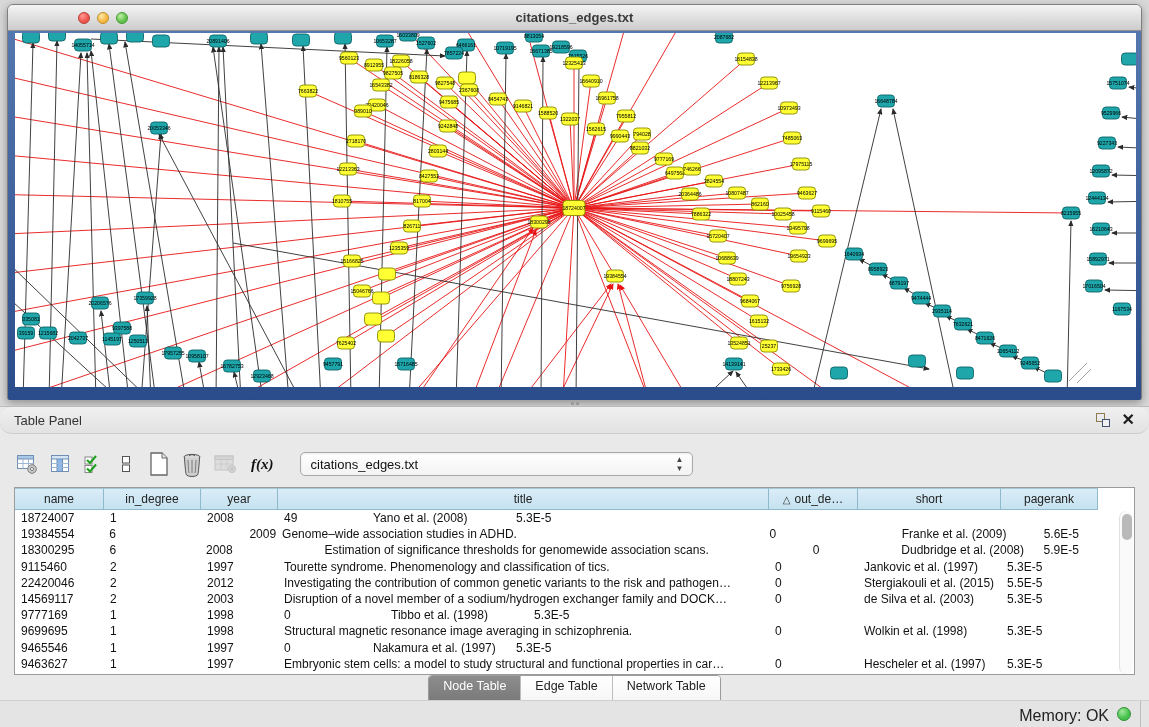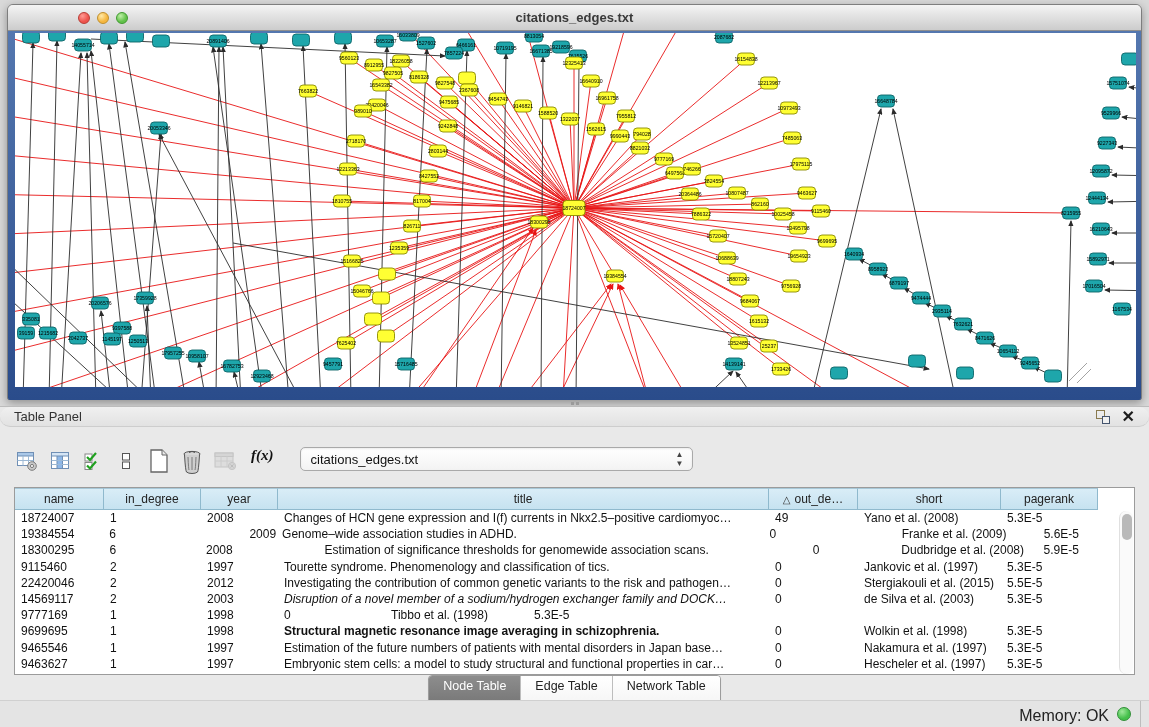--- a/index.html
+++ b/index.html
@@ -25,30 +25,30 @@
   .net-canvas { width:1121px; height:354px; background:#ffffff; display:block; }
 
   
   .grip { position:absolute; left:571px; top:401px; width:8px; height:5px; }
   .grip:before { content:""; position:absolute; left:0; top:1px; width:3px; height:3px; background:#9a9a9a; }
   .grip:after  { content:""; position:absolute; left:5px; top:1px; width:3px; height:3px; background:#9a9a9a; }
 
   
   .table-panel { position:absolute; left:0; top:406px; width:1149px; height:321px;
     background:#e9e9e9; border-top:1px solid #bcbcbc; }
-  .tp-header { height:20px; background:linear-gradient(#f0f0f0,#e2e2e2);
+  .tp-header { height:27px; background:linear-gradient(#f0f0f0,#e2e2e2);
     border-bottom:1px solid #cdcdcd; display:flex; align-items:center;border-radius:12px; }
   .tp-title { font-size:13px; color:#333; margin-left:14px; }
   .tp-actions { margin-left:auto; display:flex; align-items:center; gap:12px; margin-right:14px; }
   .float-icon { width:14px; height:14px; position:relative; display:inline-block; cursor:pointer; }
   .float-icon .sq1 { position:absolute; left:0; top:0; width:9px; height:9px; border:1.5px solid #8a7a4e; }
   .float-icon .sq2 { position:absolute; right:0; bottom:0; width:8px; height:8px; border:1.5px solid #44546e; background:#f0f0f0; }
   .close-icon { font-size:16px; font-weight:bold; color:#1c1c1c; line-height:14px; cursor:pointer; }
 
-  .toolbar { position:absolute; left:14px; top:40px; height:34px; display:flex; align-items:flex-start; }
+  .toolbar { position:absolute; left:14px; top:40px; height:34px; display:flex; align-items:center; }
   .tool-btn { width:26px; height:28px; margin-right:7px; display:flex; align-items:center;
     justify-content:center; border-radius:4px; cursor:pointer; }
   .tool-btn.disabled { opacity:.45; }
   .fx { font-family:"Liberation Serif", serif; font-style:italic; font-weight:bold;
     font-size:15px; color:#111; margin:0 10px 0 6px; cursor:pointer; }
   .combo { width:393px; height:24px; background:linear-gradient(#ffffff,#f3f3f3);
     border:1px solid #a9a9a9; border-radius:5px; display:flex; align-items:center;
     padding-left:10px; font-size:13px; color:#111; margin-left:16px; cursor:pointer;
     box-shadow:inset 0 1px 2px rgba(0,0,0,.08); position:relative; }
   .combo .arrows { position:absolute; right:8px; top:2px; font-size:8px; line-height:9px;
@@ -882,21 +882,20 @@
         <div class="th" style="width: 89px;"><span class="sortg">△</span>out_de…</div>
         <div class="th" style="width: 143px;">short</div>
         <div class="th" style="width: 97px;">pagerank</div>
         <div class="th filler"></div>
       </div>
     <div id="tbody">
         <div class="trow">
           <div class="td" style="width: 89px;">18724007</div>
           <div class="td" style="width: 97px;">1</div>
           <div class="td" style="width: 77px;">2008</div>
-          <div class="td" style="width: 491px;">Changes of HCN gene expression and I(f) currents in Nkx2.5–positive cardiomyoc…</div>
           <div class="td" style="width: 89px;">49</div>
           <div class="td" style="width: 143px;">Yano et al. (2008)</div>
           <div class="td" style="width: 97px;">5.3E-5</div>
         </div>
         <div class="trow">
           <div class="td" style="width: 89px;">19384554</div>
           <div class="td" style="width: 97px;">6</div>
           <div class="td" style="width: 77px; text-align: right;">2009</div>
           <div class="td" style="width: 491px;">Genome–wide association studies in ADHD.</div>
           <div class="td" style="width: 89px;">0</div>
@@ -927,47 +926,46 @@
           <div class="td" style="width: 77px;">2012</div>
           <div class="td" style="width: 491px;">Investigating the contribution of common genetic variants to the risk and pathogen…</div>
           <div class="td" style="width: 89px;">0</div>
           <div class="td" style="width: 143px;">Stergiakouli et al. (2015)</div>
           <div class="td" style="width: 97px;">5.5E-5</div>
         </div>
         <div class="trow">
           <div class="td" style="width: 89px;">14569117</div>
           <div class="td" style="width: 97px;">2</div>
           <div class="td" style="width: 77px;">2003</div>
-          <div class="td" style="width: 491px; font-style: italic;">Disruption of a novel member of a sodium/hydrogen exchanger family and DOCK…</div>
+          <div class="td" style="width: 491px;">Disruption of a novel member of a sodium/hydrogen exchanger family and DOCK…</div>
           <div class="td" style="width: 89px;">0</div>
           <div class="td" style="width: 143px;">de Silva et al. (2003)</div>
           <div class="td" style="width: 97px;">5.3E-5</div>
         </div>
         <div class="trow">
           <div class="td" style="width: 89px;">9777169</div>
           <div class="td" style="width: 97px;">1</div>
           <div class="td" style="width: 77px;">1998</div>
           <div class="td" style="width: 89px;">0</div>
           <div class="td" style="width: 143px; margin-left: 18px;">Tibbo et al. (1998)</div>
           <div class="td" style="width: 97px;">5.3E-5</div>
         </div>
         <div class="trow">
           <div class="td" style="width: 89px;">9699695</div>
           <div class="td" style="width: 97px;">1</div>
           <div class="td" style="width: 77px;">1998</div>
-          <div class="td" style="width: 491px; font-weight: bold;">Structural magnetic resonance image averaging in schizophrenia.</div>
+          <div class="td" style="width: 491px;">Structural magnetic resonance image averaging in schizophrenia.</div>
           <div class="td" style="width: 89px;">0</div>
           <div class="td" style="width: 143px;">Wolkin et al. (1998)</div>
           <div class="td" style="width: 97px;">5.3E-5</div>
         </div>
         <div class="trow">
           <div class="td" style="width: 89px;">9465546</div>
           <div class="td" style="width: 97px;">1</div>
           <div class="td" style="width: 77px;">1997</div>
-          <div class="td" style="width: 491px;">Estimation of the future numbers of patients with mental disorders in Japan base…</div>
           <div class="td" style="width: 89px;">0</div>
           <div class="td" style="width: 143px;">Nakamura et al. (1997)</div>
           <div class="td" style="width: 97px;">5.3E-5</div>
         </div>
         <div class="trow">
           <div class="td" style="width: 89px;">9463627</div>
           <div class="td" style="width: 97px;">1</div>
           <div class="td" style="width: 77px;">1997</div>
           <div class="td" style="width: 491px;">Embryonic stem cells: a model to study structural and functional properties in car…</div>
           <div class="td" style="width: 89px;">0</div>

